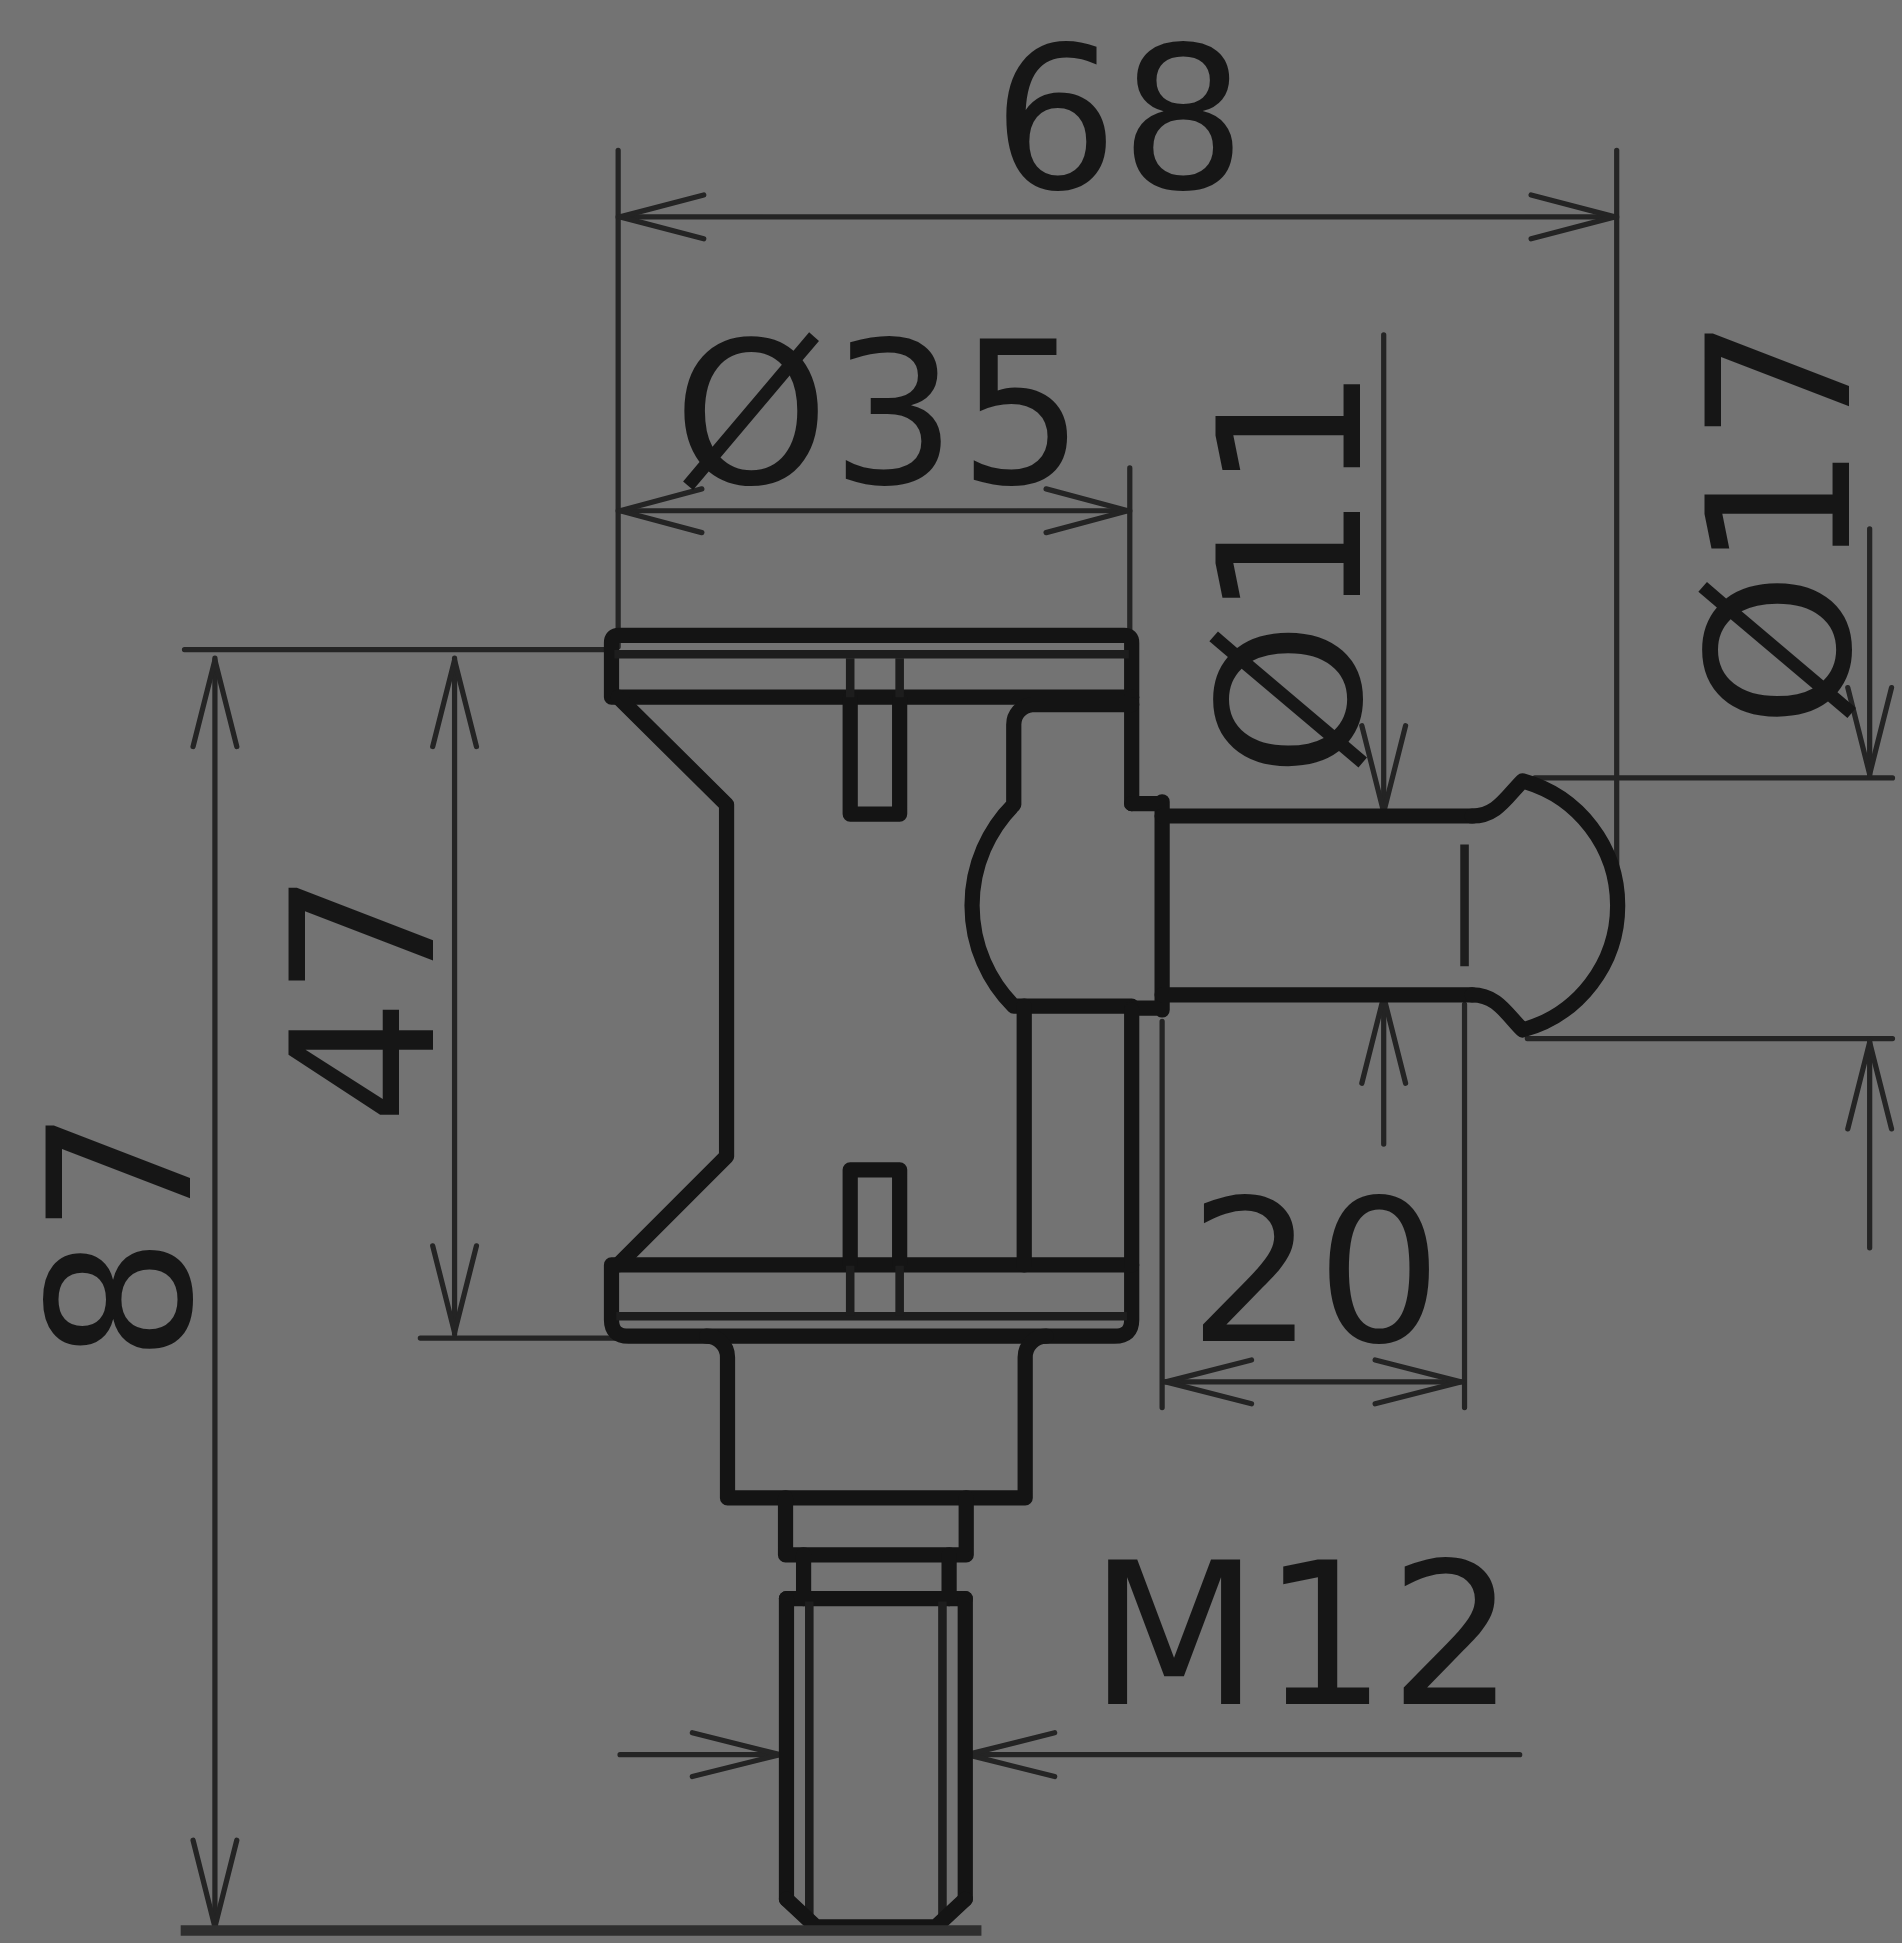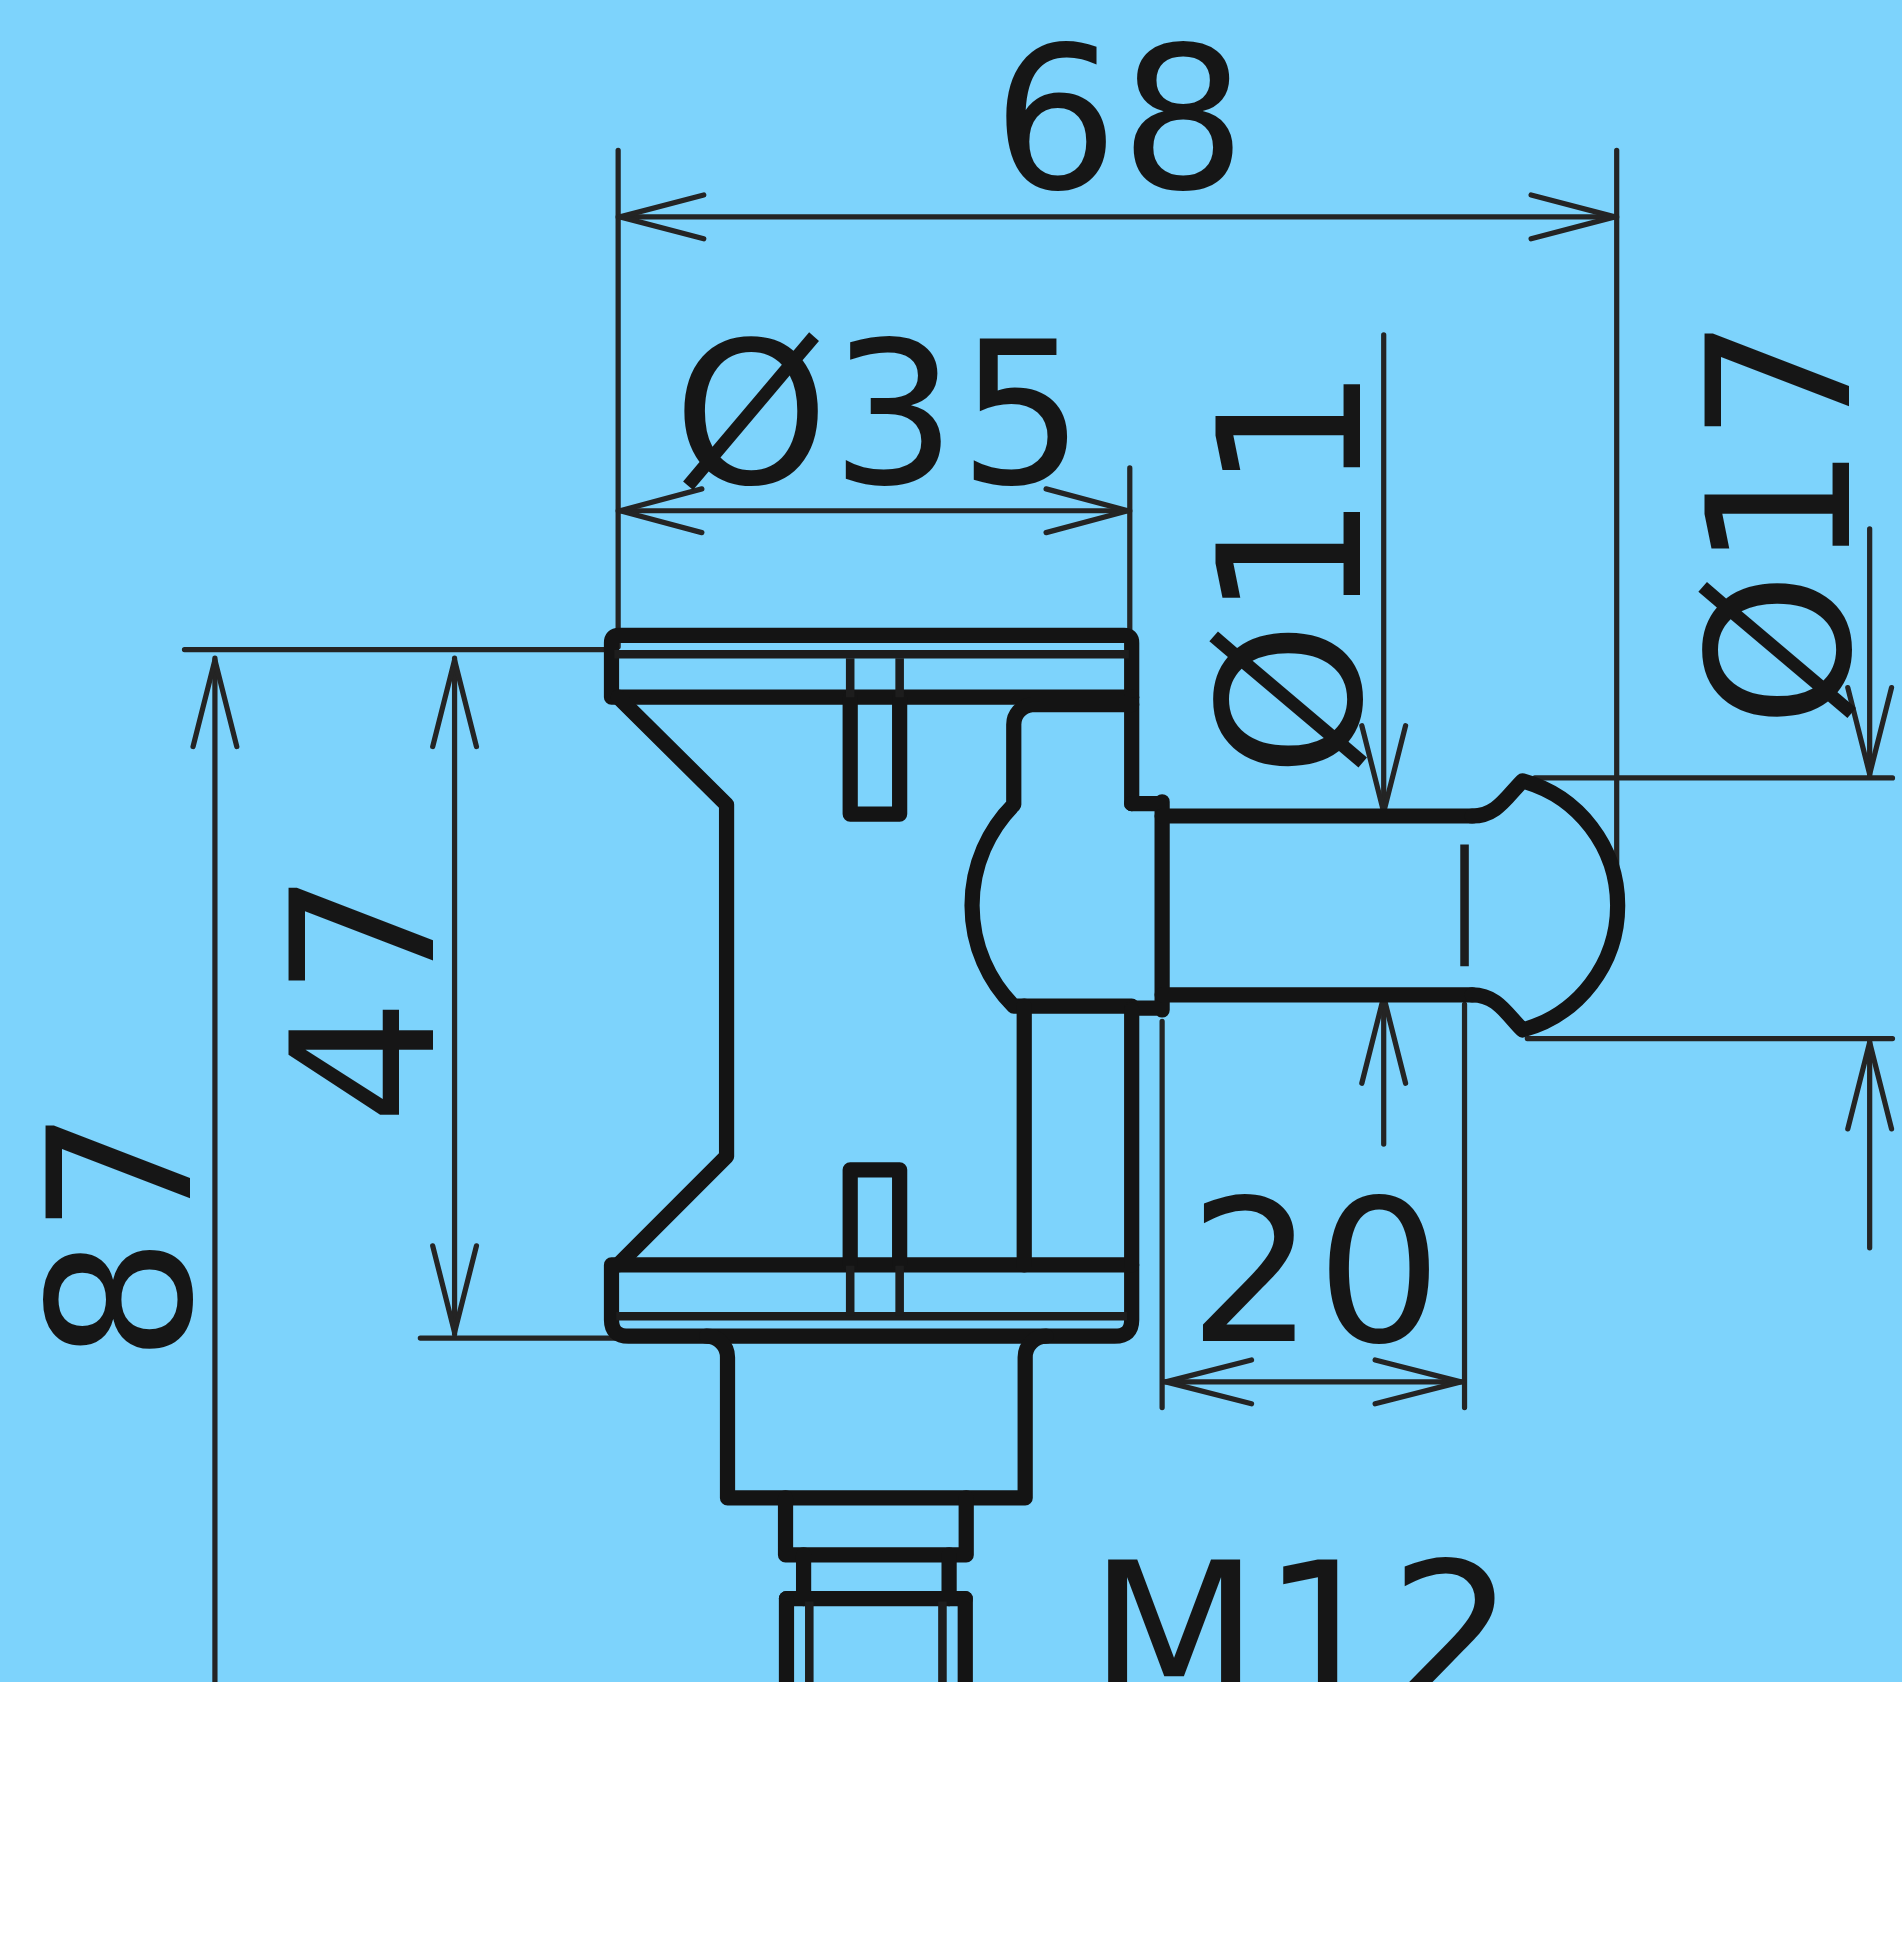--- a/index.html
+++ b/index.html
@@ -1,20 +1,20 @@
 <!DOCTYPE html>
 <html style="font-size:15px"><head>
 <meta charset="utf-8">
 <title>Technical drawing</title>
 <style>
   html,body{margin:0;padding:0;background:#ffffff;}
   .page{
     position:relative;
-    width:1902px;height:1682px;
-    background:#7dd3fc;
+    width:1902px;height:1943px;
+    background:#737373;
     overflow:hidden;
     font-family:"DejaVu Sans", sans-serif;
   }
   svg{display:block;}
   
   .sA{stroke:#141414;stroke-width:16;fill:none;stroke-linecap:round;stroke-linejoin:round;}
   .sB{stroke:#1d1d1d;stroke-width:9;fill:none;stroke-linecap:butt;}
   .sG{stroke:#2f2f2f;stroke-width:11;fill:none;stroke-linecap:butt;}
   
   .sC{stroke:#242424;stroke-width:5.5;fill:none;stroke-linecap:round;stroke-linejoin:round;}

